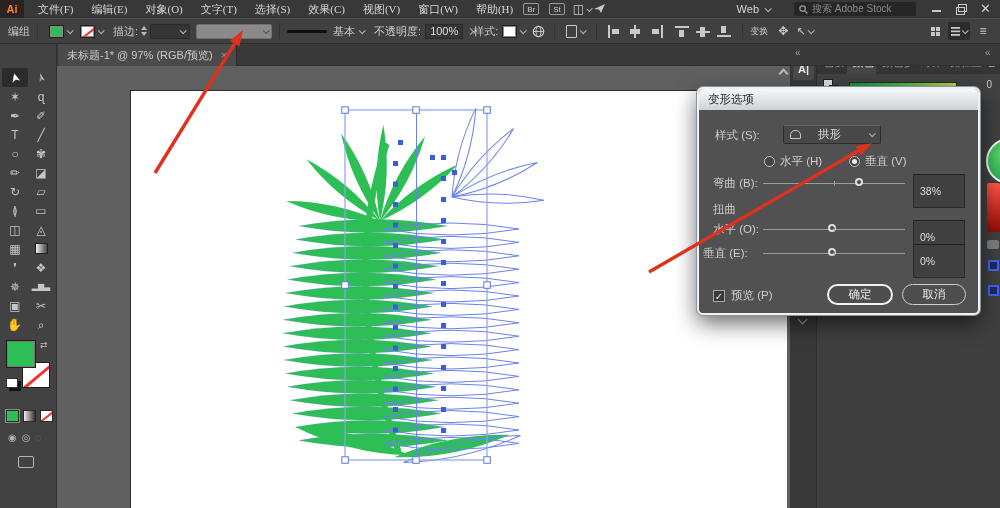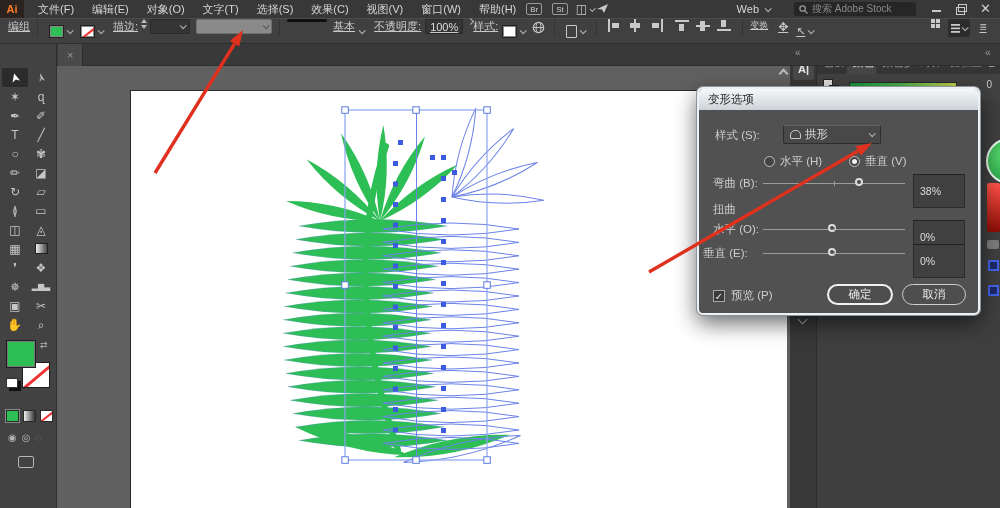--- a/index.html
+++ b/index.html
@@ -7,40 +7,40 @@
     font-family:"Liberation Sans","DejaVu Sans",sans-serif; }
   .abs { position:absolute; }
   #stage { position:relative; width:1000px; height:416px; }
 
   
   #menubar { left:0; top:0; width:1000px; height:18px; background:#383838;
     display:flex; align-items:center; color:#d6d6d6; font-size:11px; z-index:20; }
   #ai-logo { width:24px; height:18px; background:#2a2320; color:#ff7c2a; font-weight:bold;
     font-size:11px; display:flex; align-items:center; justify-content:center; }
   #menu-items { display:flex; gap:18px; margin-left:14px; }
-  .menu-item { cursor:default; white-space:nowrap; }
+  .menu-item { cursor:default; white-space:nowrap;font-family:Liberation Serif, serif; }
   .badge { border:1px solid #9a9a9a; border-radius:2px; font-size:8px; color:#cfcfcf;
     padding:0 3px; height:12px; line-height:11px; margin-left:10px; }
   .chev { display:inline-block; width:5px; height:5px; border-right:1.4px solid #b5b5b5;
     border-bottom:1.4px solid #b5b5b5; transform:rotate(45deg) translateY(-1px); }
   .chev-r { transform:rotate(-45deg); }
   #ws-switcher { margin-left:auto; display:flex; align-items:center; gap:6px; }
   #search-box { width:122px; height:14px; background:#262626; border-radius:2px;
     display:flex; align-items:center; gap:4px; padding:0 5px; color:#8a8a8a; font-size:10px; }
   .winbtns { display:flex; align-items:center; gap:14px; margin:0 10px 0 16px; }
   .winbtn { width:10px; height:10px; position:relative; cursor:default; }
   #min-btn::after { content:""; position:absolute; left:0; bottom:2px; width:9px; height:2px; background:#c9c9c9; }
   #max-btn::after { content:""; position:absolute; left:2px; top:0; width:7px; height:6px; border:1.4px solid #c9c9c9; }
   #max-btn::before { content:""; position:absolute; left:0; top:3px; width:7px; height:6px; border:1.4px solid #c9c9c9; background:#383838; }
   #close-btn { color:#cfcfcf; font-size:13px; line-height:10px; }
 
   
   #optionsbar { left:0; top:18px; width:1000px; height:26px; background:#404040;
     border-top:1px solid #4c4c4c; border-bottom:1px solid #2e2e2e;
-    display:flex; color:#c9c9c9; font-size:11px; z-index:20;text-decoration:underline; }
+    display:flex; align-items:center; color:#c9c9c9; font-size:11px; z-index:20; }
   #optionsbar > * { flex:none; }
   .sep { width:1px; height:16px; background:#333; margin:0 7px; }
   .swatchbox { width:15px; height:13px; border:1px solid #222; box-shadow:inset 0 0 0 1px #888; }
   .fill-green { background:var(--fillgreen); }
   .none-swatch { background:#fff; position:relative; overflow:hidden; }
   .none-swatch::after { content:""; position:absolute; left:-2px; top:5px; width:22px; height:2px;
     background:#e33; transform:rotate(-38deg); }
   .mini-drop { display:flex; align-items:center; gap:3px; margin:0 4px; }
   .stepper { display:inline-flex; flex-direction:column; gap:2px; margin:0 3px; }
   .stepper i { width:0; height:0; border-left:3.5px solid transparent; border-right:3.5px solid transparent; }
@@ -122,21 +122,21 @@
   #dialog { left:697px; top:87px; width:283px; height:228px; background:#515151;
     border:2px solid #eef1f4; border-radius:6px; z-index:40;
     box-shadow:0 0 0 1px #8d9499, 0 8px 22px rgba(0,0,0,.6); overflow:hidden;
     color:#cdcdcd; font-size:11.5px; }
   #dlg-title { height:21px; background:linear-gradient(#f5f8fa,#ccd3d8); color:#1f1f1f;
     display:flex; align-items:center; padding:0 9px; font-size:11.5px; }
   #dlg-body { position:relative; width:100%; height:203px; }
   .dl { position:absolute; white-space:nowrap; }
   #style-drop { position:absolute; left:84px; top:15px; width:98px; height:19px; background:#484848;
     border:1px solid #2d2d2d; border-top-color:#666; border-radius:2px;
-    display:flex; align-items:center; gap:4px; padding:0 6px; color:#ddd; }
+    display:flex; align-items:center; gap:17px; padding:0 6px; color:#ddd; }
   #style-drop .chev { margin-left:auto; }
   .arch-ic { width:11px; height:9px; border:1.3px solid #c9c9c9; border-radius:5px 5px 1px 1px; }
   .radio { position:absolute; display:flex; align-items:center; gap:5px; }
   .rdot { width:11px; height:11px; border:1.3px solid #c2c2c2; border-radius:50%; background:#444;
     display:flex; align-items:center; justify-content:center; }
   .rdot.on::after { content:""; width:5px; height:5px; border-radius:50%; background:#f0f0f0; }
   .track { position:absolute; height:1px; background:#9c9c9c; width:142px; left:64px; }
   .track::after { content:""; position:absolute; left:50%; top:-2px; width:1px; height:5px; background:#9c9c9c; }
   .knob { position:absolute; top:-5.5px; width:8px; height:8px; border:2px solid #dedede;
     border-radius:50%; background:#4a4a4a; }
@@ -313,20 +313,21 @@
     <span class="listbox" style="margin:0 4px">
         <span class="list-lines"></span>
         <i class="chev"></i>
       </span>
     <span class="ob-icon" style="margin-right:8px">≡</span>
   </div>
 
   <div id="tabbar" class="abs">
     <span class="collapse-arrows" style="left:8px">«</span>
     <div id="doc-tab">
+      <span>未标题-1* @ 97% (RGB/预览)</span>
       <span class="muted">×</span>
     </div>
     <span class="collapse-arrows" style="left:795px">«</span>
     <span class="collapse-arrows" style="left:985px">«</span>
   </div>
 
   <div id="toolbar" class="abs">
     <div id="tools-grid">
         <div class="tool active">
           <span class="rot-up">➤</span>

